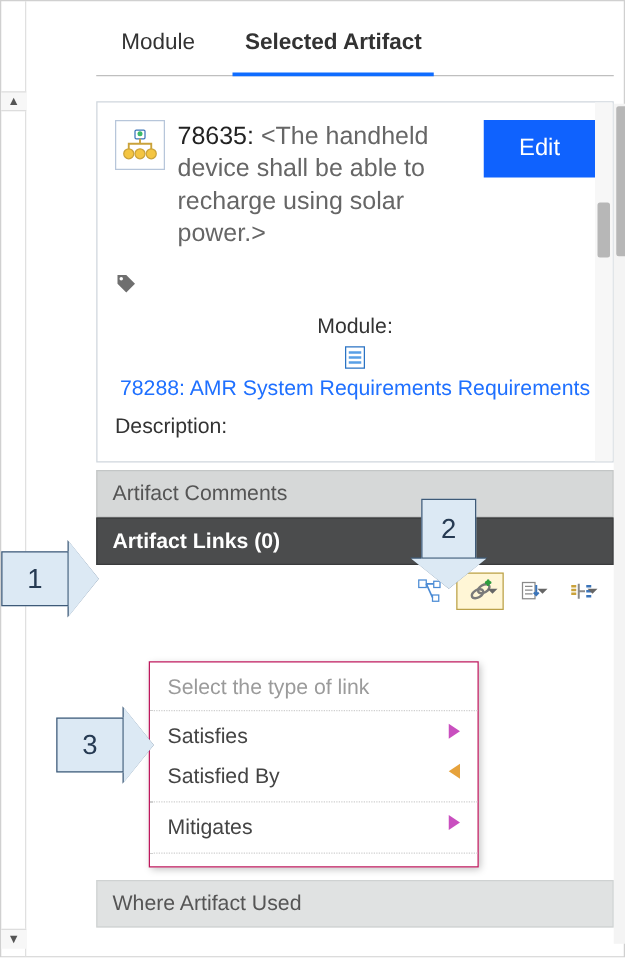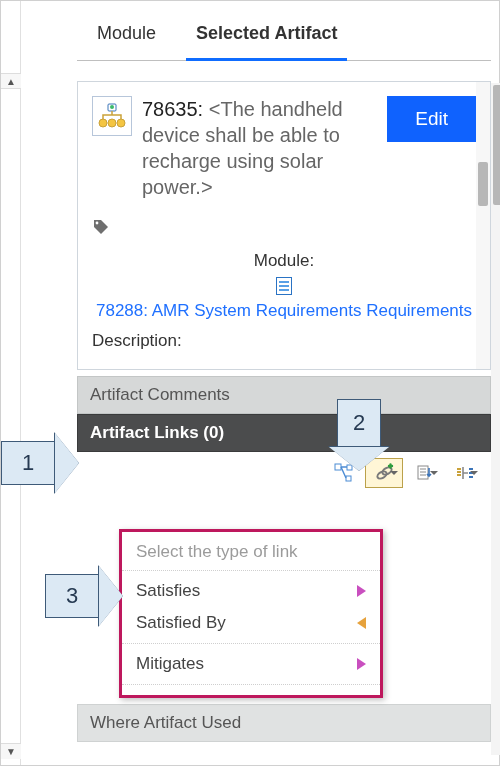--- a/index.html
+++ b/index.html
@@ -159,36 +159,35 @@
     position: absolute;
     right: 4px; top: 50%; margin-top: -2px;
     border: 4px solid transparent;
     border-top-color: #666;
   }
   .link-menu {
     position: absolute;
     left: 118px; top: 528px;
     width: 264px;
     background: #fff;
-    border: 3px solid #be185d;
+    border: 1px solid #be185d;
     box-shadow: 2px 2px 6px rgba(0,0,0,.25);
     font-size: 17px;
     color: #444;
     z-index: 10;
   }
   .link-menu .hdr {
     padding: 10px 14px 8px 14px;
     color: #9b9b9b;
     border-bottom: 1px dotted #cfcfcf;
   }
   .link-menu .item {
     padding: 6px 14px;
     display: flex;
     justify-content: space-between;
-    align-items: center;
     cursor: pointer;
   }
   .link-menu .sep { border-top: 1px dotted #cfcfcf; margin: 4px 0; height: 0; }
   .tri {
     width: 0; height: 0;
     border-top: 6px solid transparent;
     border-bottom: 6px solid transparent;
   }
   .tri.r-mag { border-left: 9px solid #c94fbf; }
   .tri.l-org { border-right: 9px solid #e6a23c; }

